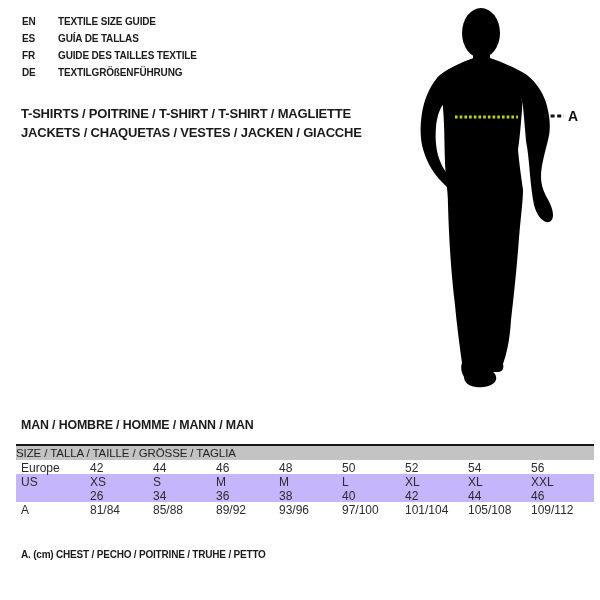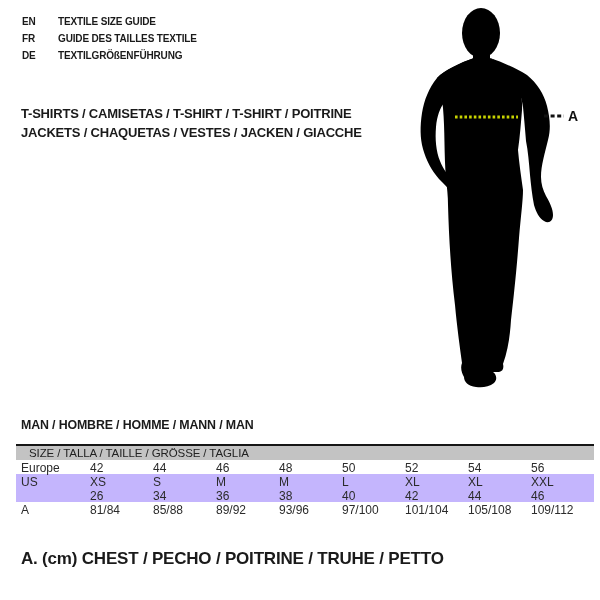--- a/index.html
+++ b/index.html
@@ -65,66 +65,70 @@
     top: 444px;
     width: 578px;
     border-top: 2px solid #161616;
   }
   .thead {
     height: 14px;
     line-height: 14.5px;
     background: #c3c3c3;
     font-size: 11.5px;
     color: #222;
-    padding-left: 13px;
+    padding-left: 0;
     letter-spacing: -0.1px;
   }
   .trow {
     display: grid;
     grid-template-columns: 74px repeat(8, 1fr);
     height: 14px;
     line-height: 17.5px;
     font-size: 12px;
     color: #2b2b2b;
   }
   .trow.shaded { background: #c4b5fd; }
   .tlabel { padding-left: 5px; text-align: left; }
   .tcell { }
   
   .footnote {
     position: absolute;
     left: 21px;
     top: 549px;
-    font-size: 17px;
+    font-size: 10px;
     font-weight: 700;
     letter-spacing: -0.2px;
   }
 </style>
 </head>
 <body>
 
 <div class="canvas">
 
   <div class="lang-block">
     <div class="lang-row">
       <span class="lang-code">EN</span>
       <span class="lang-label">TEXTILE SIZE GUIDE</span>
     </div>
     <div class="lang-row">
+      <span class="lang-code">ES</span>
+      <span class="lang-label">GUÍA DE TALLAS</span>
+    </div>
+    <div class="lang-row">
       <span class="lang-code">FR</span>
       <span class="lang-label">GUIDE DES TAILLES TEXTILE</span>
     </div>
     <div class="lang-row">
       <span class="lang-code">DE</span>
       <span class="lang-label">TEXTILGRÖßENFÜHRUNG</span>
     </div>
   </div>
 
   <div class="cat-block">
-    <div class="cat-line">T-SHIRTS / CAMISETAS / T-SHIRT / T-SHIRT / POITRINE</div>
+    <div class="cat-line">T-SHIRTS / POITRINE / T-SHIRT / T-SHIRT / MAGLIETTE</div>
     <div class="cat-line">JACKETS / CHAQUETAS / VESTES / JACKEN / GIACCHE</div>
   </div>
 
   <svg class="figure-svg" viewBox="0 0 210 400" xmlns="http://www.w3.org/2000/svg">
 
     <ellipse cx="91" cy="33" rx="19" ry="25" fill="#000"></ellipse>
     <rect x="83" y="44" width="17" height="17" fill="#000"></rect>
 
     <path fill="#000" d="
       M 84 58

